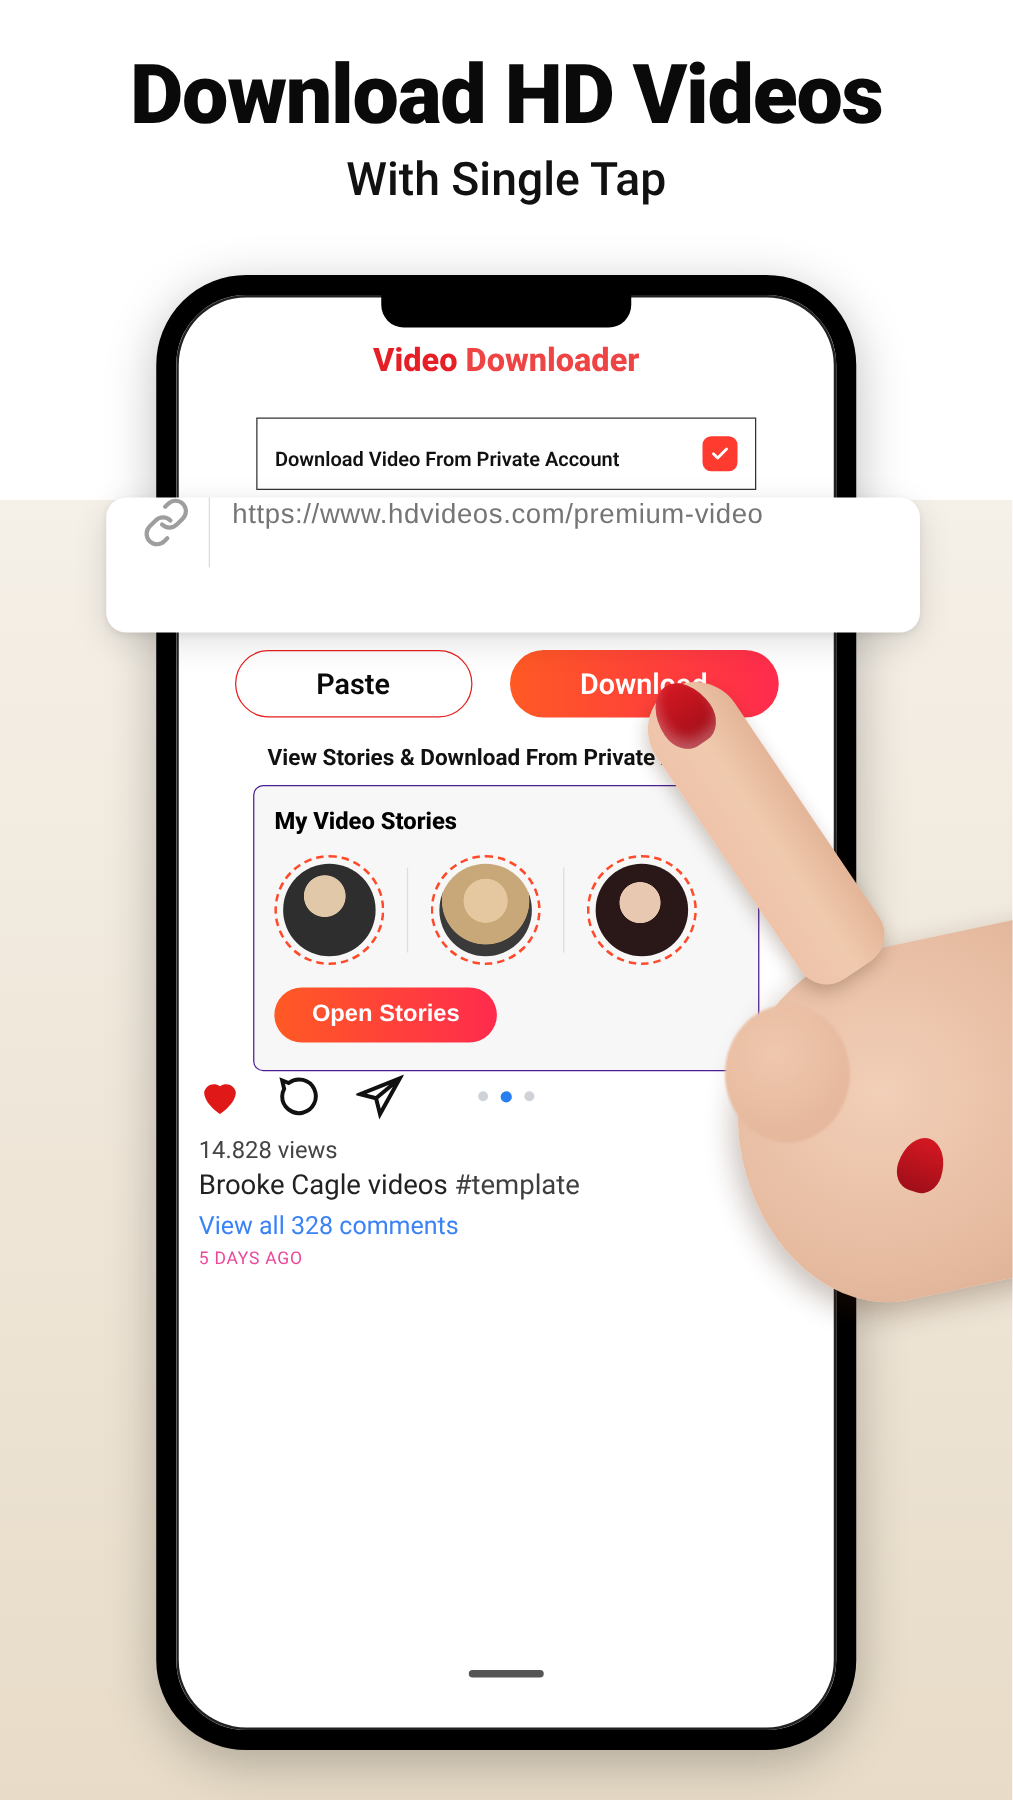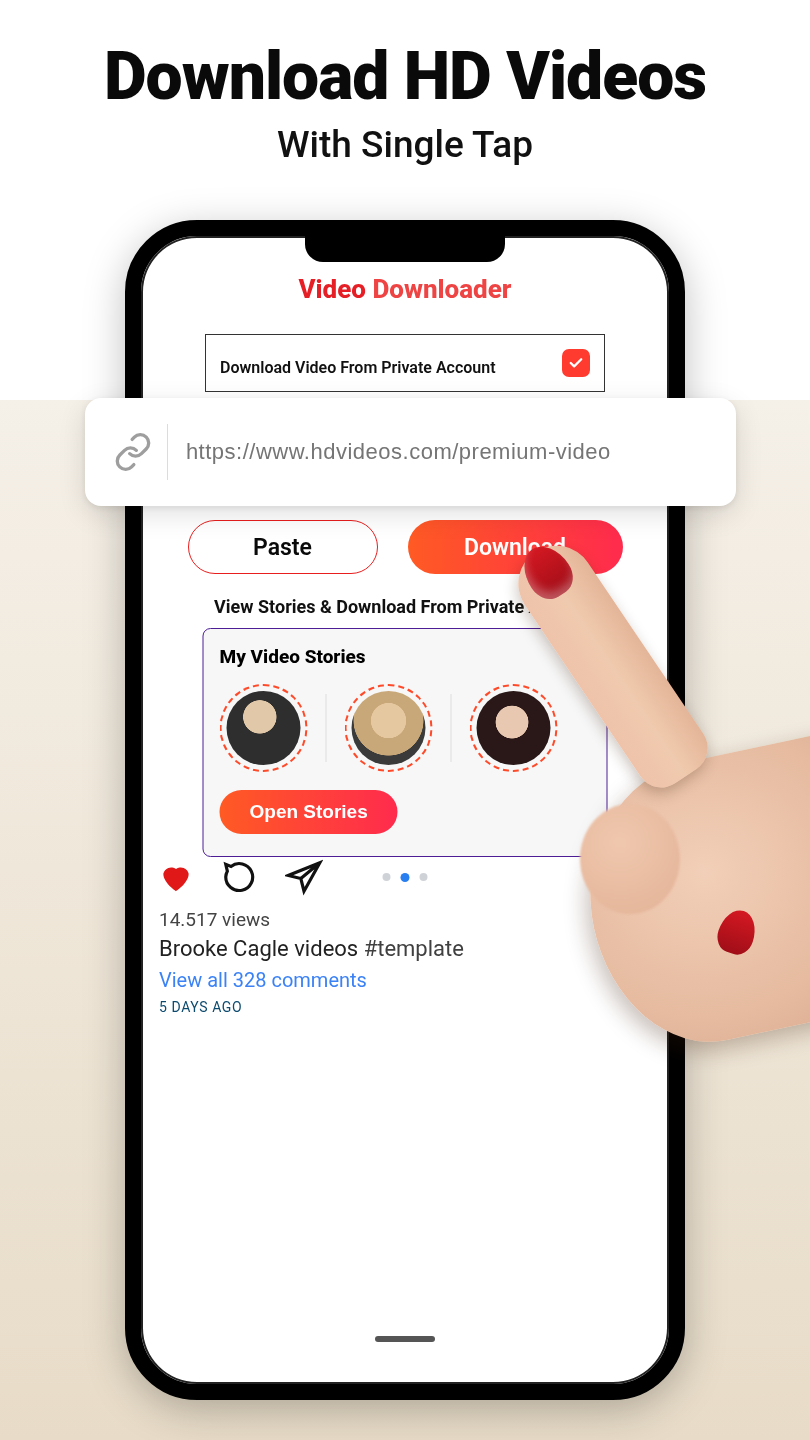--- a/index.html
+++ b/index.html
@@ -102,21 +102,21 @@
 .url-card {
   position: absolute;
   left: 85px; right: 74px;
   top: 398px;
   z-index: 5;
   background: #fff;
   border-radius: 16px;
   box-shadow: 0 8px 28px rgba(0,0,0,0.12), 0 2px 6px rgba(0,0,0,0.08);
   height: 108px;
   display: flex;
-  align-items: center;
+  align-items: flex-start;
   padding: 0 28px;
 }
 .url-icon { width: 40px; height: 40px; margin-right: 14px; flex-shrink: 0; }
 .url-divider { width: 1px; height: 56px; background: #dcdcdc; margin-right: 18px; }
 .url-input {
   border: none;
   outline: none;
   font-size: 22px;
   color: #b7b7b7;
   width: 100%;
@@ -262,21 +262,21 @@
   top: 732px;
   left: 18px;
   font-size: 20px;
   color: #3b82f6;
 }
 .timestamp {
   position: absolute;
   top: 763px;
   left: 18px;
   font-size: 14px;
-  color: #0c4a6e;
+  color: #ec4899;
   letter-spacing: 0.6px;
 }
 .home-indicator {
   position: absolute;
   bottom: 42px;
   left: 50%;
   transform: translateX(-50%);
   width: 60px;
   height: 6px;
   border-radius: 4px;
@@ -423,21 +423,21 @@
       <div class="dots">
         <div class="dot"></div>
         <div class="dot active"></div>
         <div class="dot"></div>
       </div>
       <svg class="act-icon bookmark" viewBox="0 0 24 24">
         <path class="stroke-icon" d="M6 3h12v18l-6-4-6 4V3z"></path>
       </svg>
     </div>
 
-    <div class="views">14.517 views</div>
+    <div class="views">14.828 views</div>
     <div class="caption-line">
       <span>Brooke Cagle videos </span><span class="tag">#template</span>
     </div>
     <div class="comments">View all 328 comments</div>
     <div class="timestamp">5 DAYS AGO</div>
 
     <div class="home-indicator"></div>
   </div>
 </div>
 

